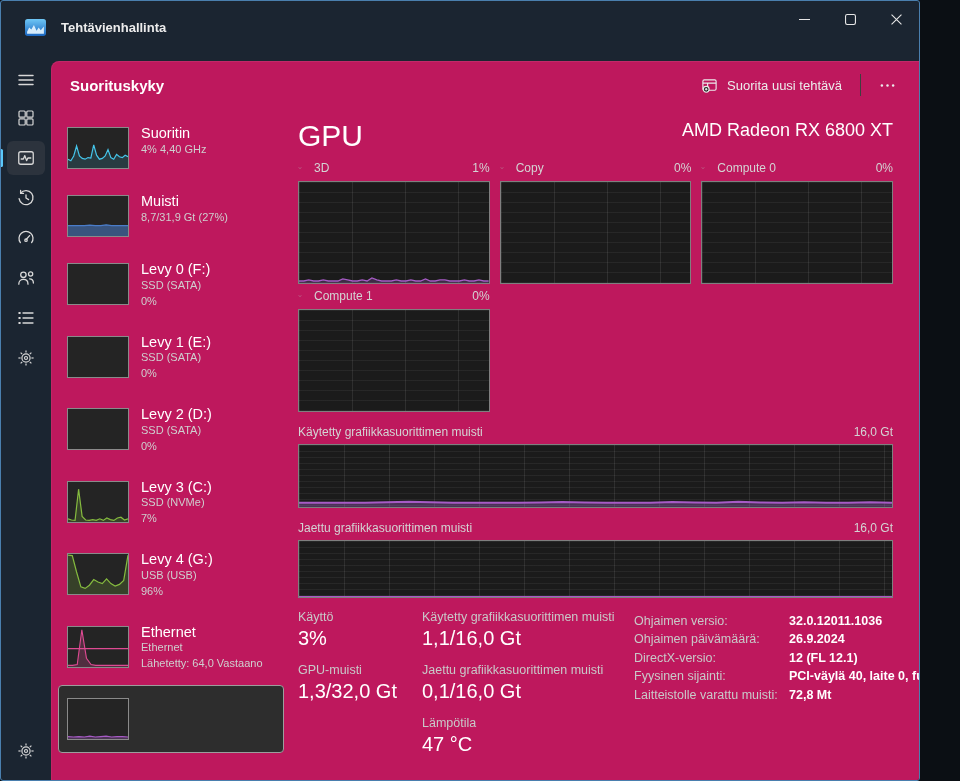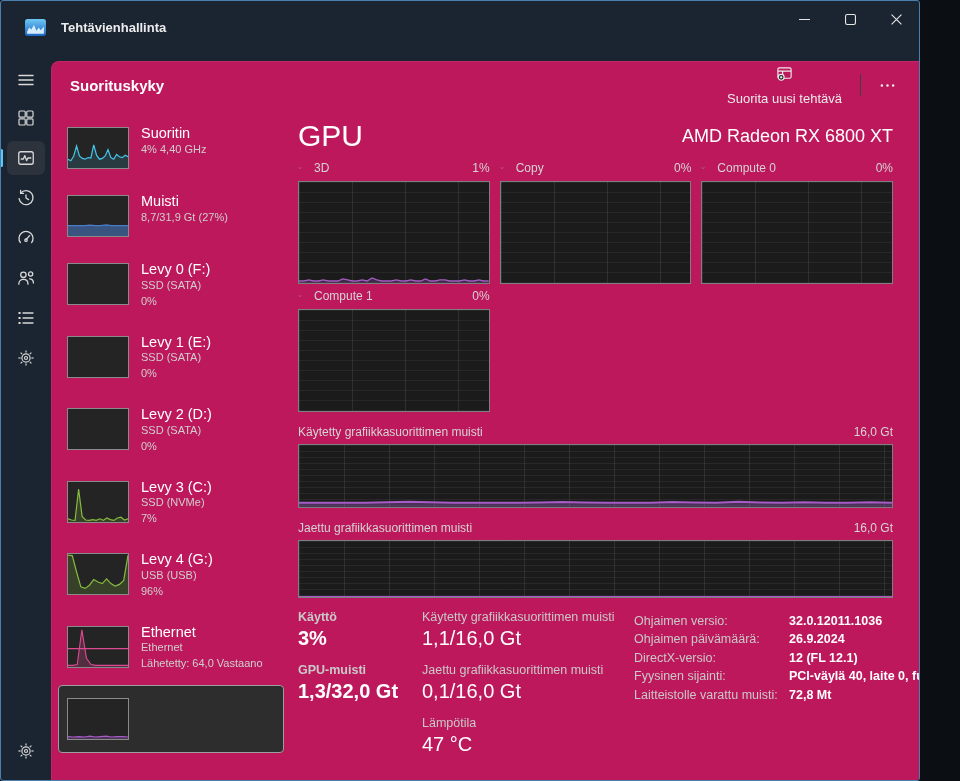--- a/index.html
+++ b/index.html
@@ -28,58 +28,58 @@
   .rail-hamburger{margin-top:10px;}
   .rail-spacer{flex:1;}
   .rail-settings{margin-bottom:12px;}
   
   .panel{position:absolute;left:50px;top:60px;right:0;bottom:0;background:#be185d;
     border-top-left-radius:8px;border-top:1px solid rgba(255,255,255,.07);border-left:1px solid rgba(255,255,255,.05);}
   .panel-header{height:46px;display:flex;align-items:center;padding:0 14px 0 18px;}
   .panel-title{font-size:15px;font-weight:bold;color:#fff;}
   .header-actions{margin-left:auto;display:flex;align-items:center;}
   .run-task{display:flex;align-items:center;gap:9px;background:transparent;border:none;color:#ececec;
-    font-family:inherit;font-size:13px;padding:7px 10px;border-radius:4px;flex-direction:column;}
+    font-family:inherit;font-size:13px;padding:7px 10px;border-radius:4px;}
   .run-task svg{width:17px;height:17px;}
   .vsep{width:1px;height:22px;background:#3f3f3f;margin:0 8px;}
   .more-btn{width:36px;height:30px;background:transparent;border:none;color:#ececec;display:flex;align-items:center;justify-content:center;border-radius:4px;}
   .more-btn svg{width:15px;height:5px;}
   .panel-body{display:flex;height:calc(100% - 46px);}
   
   .sidebar{width:232px;flex:none;padding:6px 0 0 6px;overflow:hidden;}
   .sb-item{display:flex;gap:12px;align-items:flex-start;padding:12px 8px;border:1px solid transparent;border-radius:4px;}
   .sb-item.selected{background:#2d2d2d;border-color:#9d9d9d;}
   .thumb{width:62px;height:42px;flex:none;border:1px solid #8a8a8a;background:#242424;position:relative;overflow:hidden;}
   .sb-text{min-width:0;}
   .sb-title{font-size:14.5px;color:#fff;line-height:1.15;margin-top:-2px;white-space:nowrap;}
   .sb-line{font-size:11px;color:#cfcfcf;line-height:1.45;white-space:nowrap;}
   
   .main{flex:1;padding:4px 26px 0 14px;min-width:0;}
-  .gpu-header{display:flex;align-items:flex-end;justify-content:space-between;margin-top:8px;}
+  .gpu-header{display:flex;align-items:flex-start;justify-content:space-between;margin-top:8px;}
   .gpu-title{font-size:30px;font-weight:300;color:#fff;line-height:1.05;}
   .gpu-device{font-size:18px;color:#fff;margin-bottom:5px;}
   .engine-grid{display:grid;grid-template-columns:1fr 1fr 1fr;column-gap:10px;margin-top:4px;}
   .chart-header{height:25px;display:flex;align-items:center;font-size:12px;color:#d4d4d4;}
   .chart-header .chev{width:10px;height:10px;margin-right:6px;color:#bdbdbd;}
   .chart-header .val{margin-left:auto;}
   .chart-box{position:relative;height:103px;background:#1b1b1b;border:1px solid #7f7f7f;overflow:hidden;
     background-image:
       repeating-linear-gradient(to right, rgba(255,255,255,0.085) 0 1px, transparent 1px 53px),
       repeating-linear-gradient(to bottom, rgba(255,255,255,0.055) 0 1px, transparent 1px 10px);}
   .chart-box.wide{height:64px;
     background-image:
       repeating-linear-gradient(to right, rgba(255,255,255,0.085) 0 1px, transparent 1px 45px),
       repeating-linear-gradient(to bottom, rgba(255,255,255,0.055) 0 1px, transparent 1px 6px);}
   .chart-box.wide2{height:58px;}
   .mem-header{height:24px;display:flex;align-items:center;font-size:12px;color:#d4d4d4;margin-top:8px;}
   .mem-header .scale{margin-left:auto;}
   .spark{position:absolute;inset:0;width:100%;height:100%;display:block;}
   
   .stats{display:flex;margin-top:12px;}
-  .stats-col1{width:124px;flex:none;font-weight:bold;}
+  .stats-col1{width:124px;flex:none;}
   .stats-col2{width:212px;flex:none;}
   .stat-label{font-size:12.5px;color:#c9c9c9;white-space:nowrap;}
   .stat-value{font-size:20px;color:#fff;margin:3px 0 13px;white-space:nowrap;}
   .details{flex:1;min-width:0;padding-top:2px;}
   .detail-row{display:flex;font-size:12.5px;line-height:1.48;}
   .detail-label{width:155px;flex:none;color:#c9c9c9;}
   .detail-value{color:#fff;font-weight:bold;white-space:nowrap;}
 </style>
 </head>
 <body>

